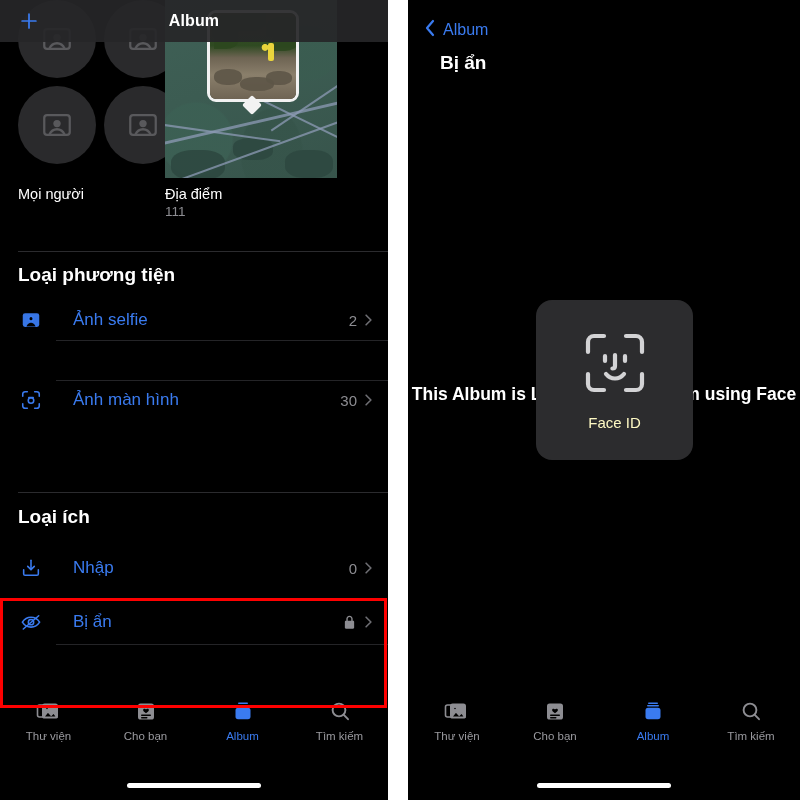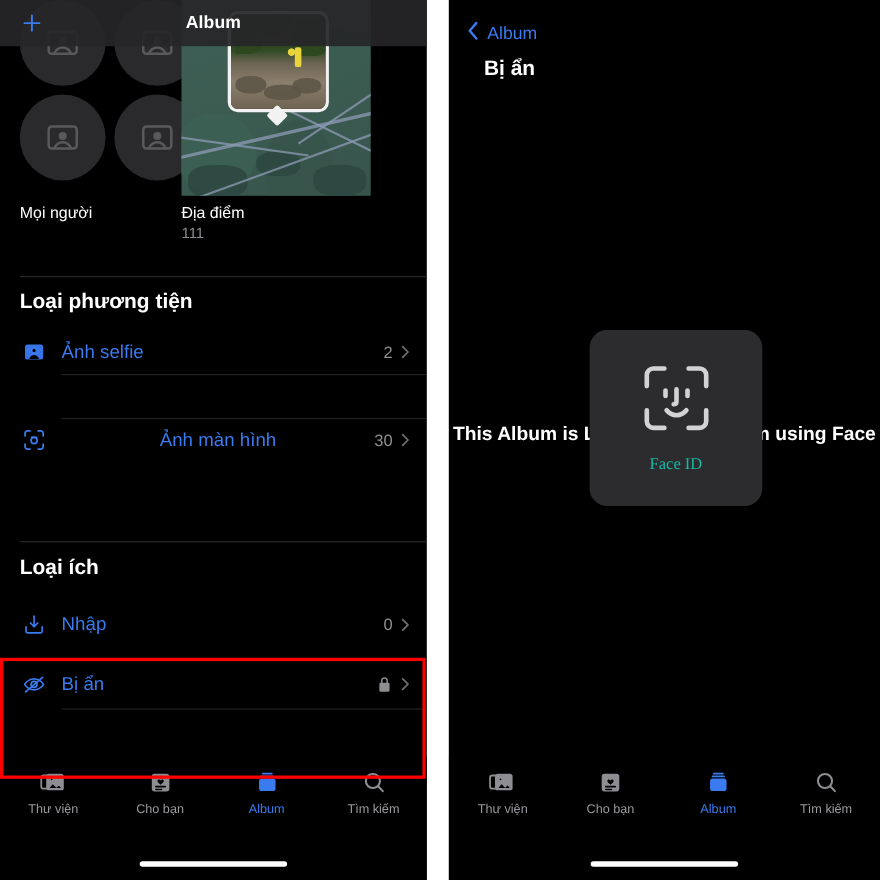--- a/index.html
+++ b/index.html
@@ -112,21 +112,21 @@
 
   .sec-title {
     position:absolute; left:18px; color:#ffffff; font-size:19px; font-weight:700;
   }
   .row {
     position:absolute; left:0; width:388px; height:40px;
     display:flex; align-items:center;
   }
   .row-icon { width:26px; margin-left:18px; display:flex; align-items:center; justify-content:center; color:#3a7bf0; }
   .row-icon svg { width:22px; height:22px; }
-  .row-label { color:#3a7bf0; font-size:17px; margin-left:12px; flex:1; }
+  .row-label { color:#3a7bf0; font-size:17px; margin-left:29px; flex:1; }
   .row-count { color:#8d8d92; font-size:15px; margin-right:6px; }
   .row-lock { margin-right:7px; display:flex; align-items:center; color:#8d8d92; }
   .row-lock svg { width:13px; height:15px; }
   .row-chev { margin-right:14px; color:#6e6e73; display:flex; align-items:center; }
   .row-chev svg { width:11px; height:16px; }
   .row-div { position:absolute; left:56px; right:0; height:1px; background:#242427; }
 
   .highlight {
     position:absolute; left:0px; top:598px; width:387px; height:110px;
     border:3px solid #fe0000; z-index:20; pointer-events:none;
@@ -158,21 +158,21 @@
   .locked-msg {
     position:absolute; left:0; right:0; top:384px; text-align:center;
     color:#ffffff; font-size:17.5px; font-weight:700;
   }
   .faceid-box {
     position:absolute; left:128px; top:300px; width:157px; height:160px;
     background:#2c2c2e; border-radius:16px; z-index:10;
     display:flex; flex-direction:column; align-items:center; justify-content:center; gap:14px;
   }
   .faceid-box svg { width:66px; height:66px; color:#d3d3d5; }
-  .faceid-lab { color:#14b8a6; font-size:15px;font-family:Liberation Serif, serif; }
+  .faceid-lab { color:#fef9c3; font-size:15px; }
 </style>
 </head>
 <body>
 
 <div class="screens">
 
   <div class="phone left">
 
     <div class="content">
 
@@ -263,21 +263,21 @@
         <span class="row-chev">
             <svg viewBox="0 0 12 20" fill="none" stroke="currentColor" stroke-width="2" stroke-linecap="round" stroke-linejoin="round">
               <polyline points="3,4 9,10 3,16"></polyline>
             </svg>
           </span>
       </div>
       <div class="row-div" style="top:340px;"></div>
 
       <div class="row-div" style="top:380px;"></div>
 
-      <div class="row" style="top:380px;text-align:center;">
+      <div class="row" style="top:380px;">
         <span class="row-icon">
             <svg viewBox="0 0 24 24" fill="none" stroke="currentColor" stroke-width="1.7" stroke-linecap="round">
               <path d="M3 8V5.5A2.5 2.5 0 0 1 5.5 3H8"></path>
               <path d="M16 3h2.5A2.5 2.5 0 0 1 21 5.5V8"></path>
               <path d="M21 16v2.5a2.5 2.5 0 0 1-2.5 2.5H16"></path>
               <path d="M8 21H5.5A2.5 2.5 0 0 1 3 18.5V16"></path>
               <circle cx="12" cy="12.5" r="3"></circle>
               <path d="M9.6 9.4h4.8"></path>
             </svg>
           </span>

